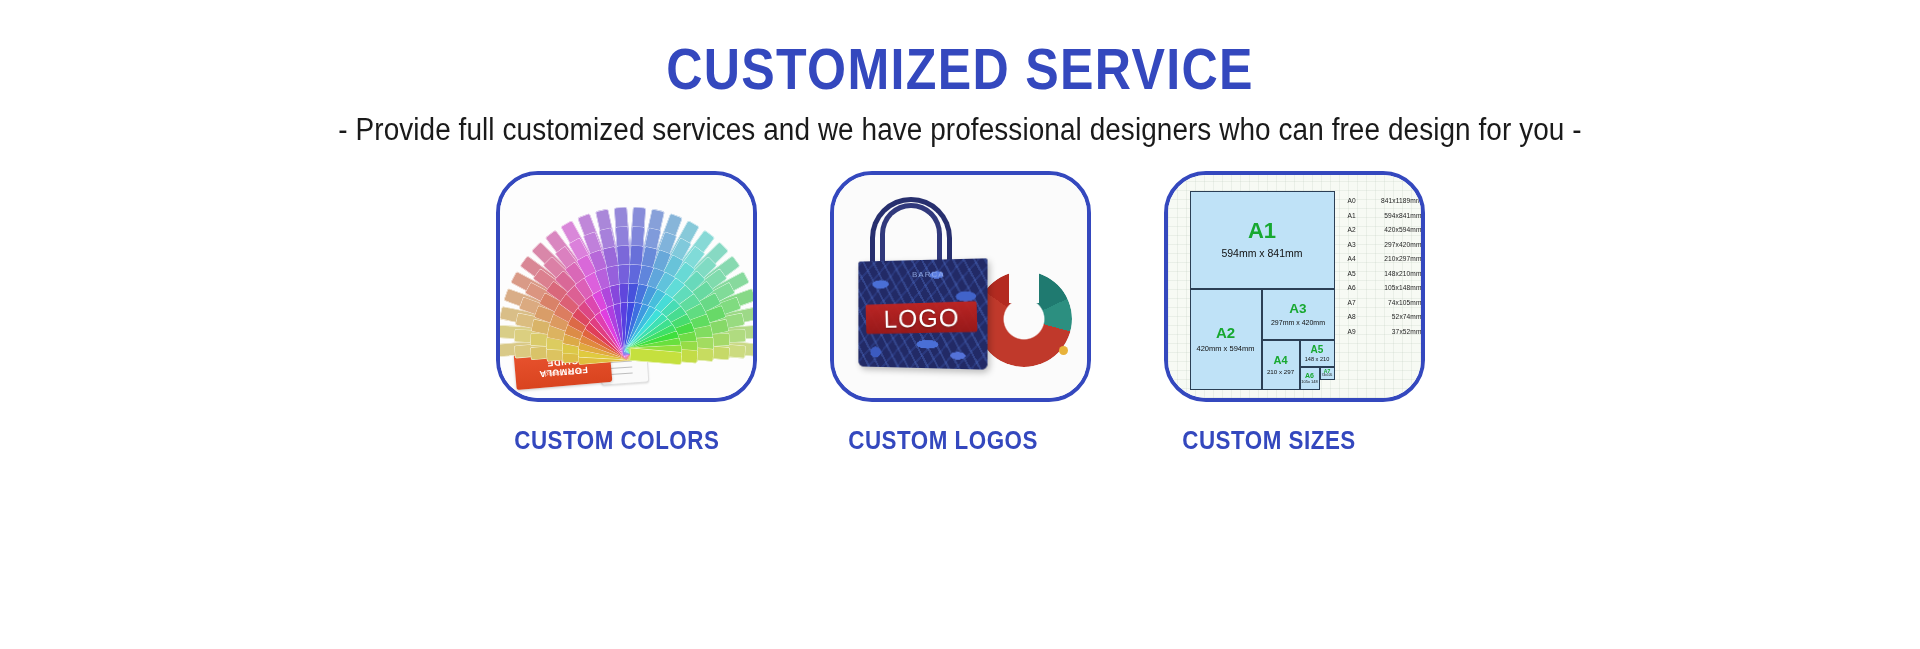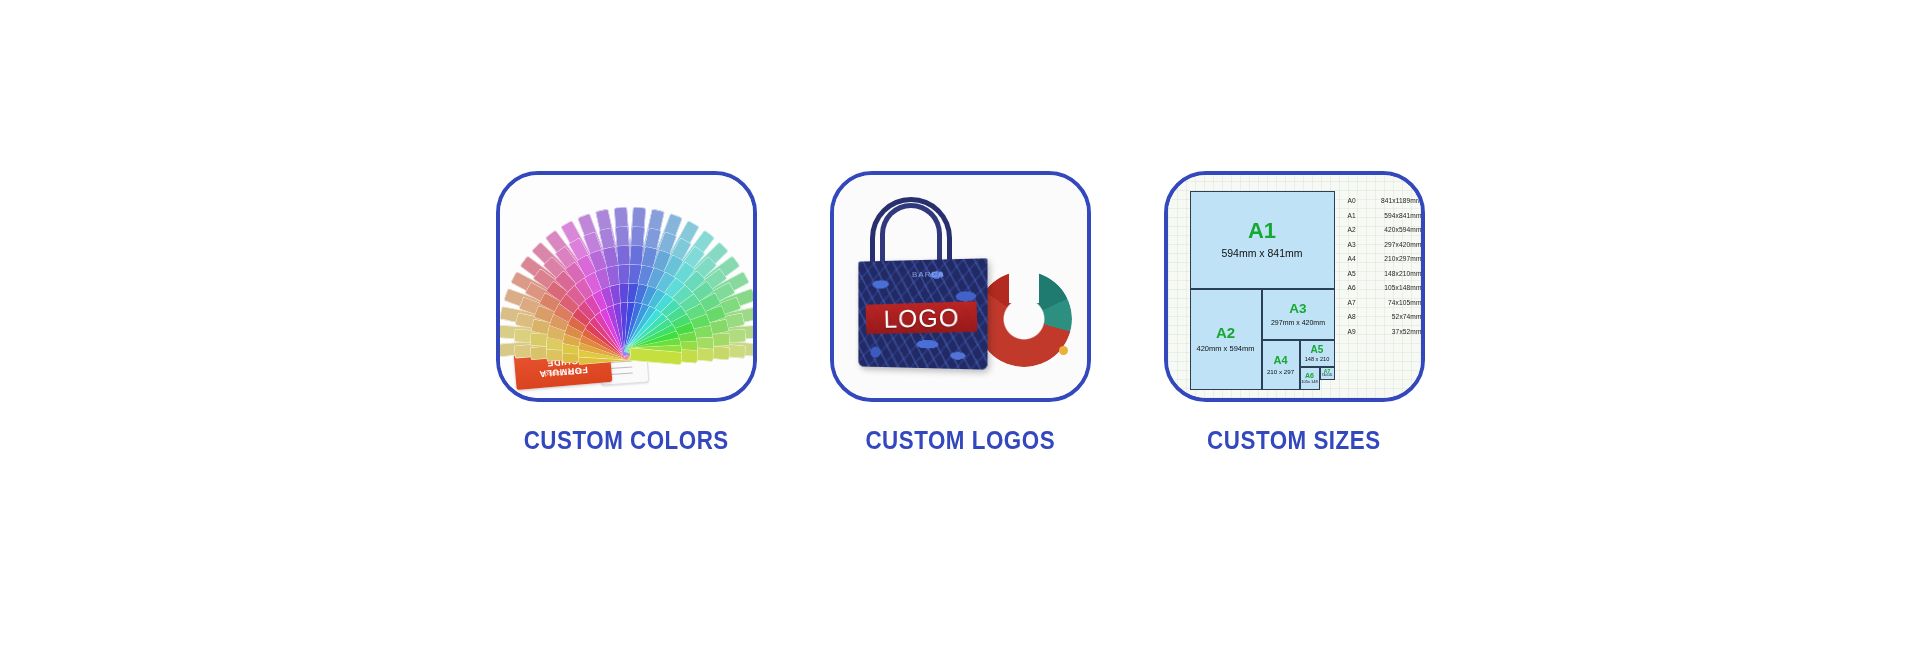--- a/index.html
+++ b/index.html
@@ -60,21 +60,20 @@
     width: 1920px;
     display: flex;
     justify-content: center;
     gap: 73px;
   }
 
   .card-col {
     width: 261px;
     display: flex;
     flex-direction: column;
-    align-items: center;
   }
 
   .card-frame {
     position: relative;
     width: 261px;
     height: 231px;
     border: 4px solid #3448be;
     border-radius: 42px;
     background: #ffffff;
     overflow: hidden;
@@ -366,20 +365,24 @@
   .sw-beige     { left: 100px; top: 130px; width: 180px; height: 48px;  background-color: #cdb8a6; }
   .sw-blue      { left: -6px;  top: 136px; width: 130px; height: 64px;  background-color: #3f6a8c; }
   .sw-blue2     { left: 70px;  top: 176px; width: 100px; height: 60px;  background-color: #4f7b9d; }
   .sw-cream2    { left: 150px; top: 172px; width: 130px; height: 64px;  background-color: #d8cfc2; }
 </style>
 </head>
 <body>
 
 <div class="banner">
 
+  <div class="heading-block">
+    <div class="main-title">CUSTOMIZED SERVICE</div>
+    <div class="subtitle">- Provide full customized services and we have professional designers who can free design for you -</div>
+  </div>
 
   <div class="cards-row">
 
     <div class="card-col">
       <div class="card-frame">
         <div class="card-media">
           <div class="fan-wrap">
             <div class="fan-arc" id="fanArc">
                 <div class="fan-blade" style="height: 52px; background: rgb(224, 191, 62); transform: translate(-50%, 0px) rotate(-95deg); z-index: 10;"></div>
                 <div class="fan-blade" style="height: 52px; background: rgb(224, 202, 62); transform: translate(-50%, 0px) rotate(-86.7391deg); z-index: 10;"></div>

